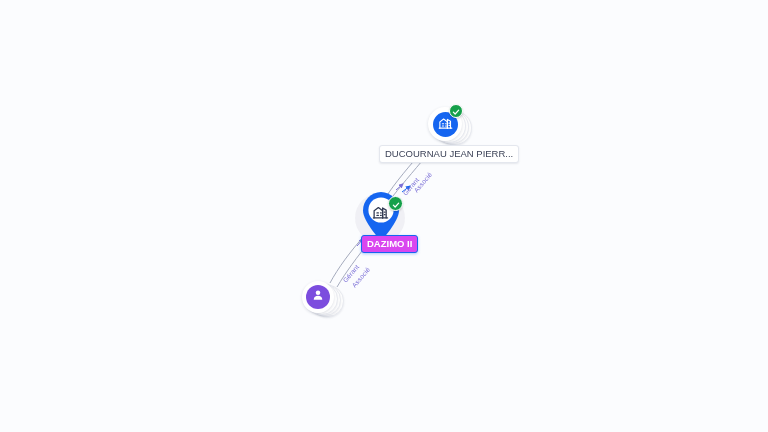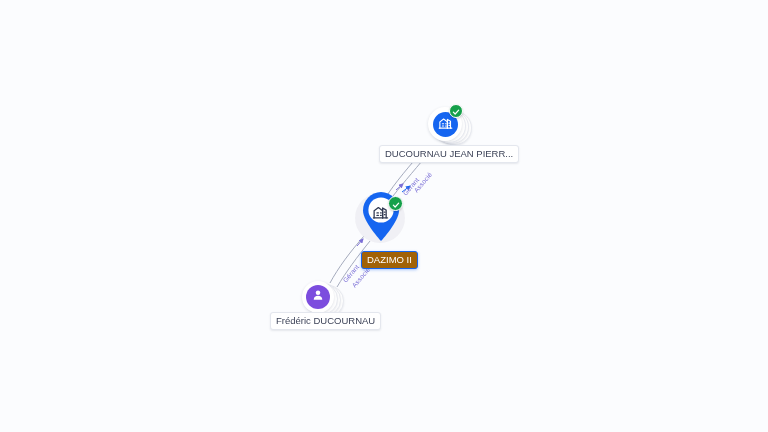--- a/index.html
+++ b/index.html
@@ -87,26 +87,25 @@
     border-radius: 3px;
     padding: 2px 5px 3px 5px;
     font-size: 9.5px;
     line-height: 11px;
     color: #3c4257;
     white-space: nowrap;
     box-shadow: 0 1px 2px rgba(40,50,80,0.10);
     pointer-events: auto;
   }
   .node-label.selected {
-    background: #a16207;
+    background: #d946ef;
     border-color: #1565f0;
     color: #ffffff;
-    font-weight: normal;
+    font-weight: bold;
     box-shadow: 0 1px 3px rgba(21,101,240,0.35);
-    margin-top: 16px;
   }
 
   
   .edge-label {
     position: absolute;
     font-size: 6.5px;
     line-height: 7px;
     color: #7b6fd6;
     white-space: nowrap;
     letter-spacing: 0.2px;
@@ -225,15 +224,14 @@
         <span>
           <svg width="14" height="14" viewBox="0 0 24 24" fill="#ffffff">
             <circle cx="12" cy="8" r="3.9"></circle>
             <path d="M12 13.4c-4.1 0-7.2 2.5-7.2 5.4v1.4h14.4v-1.4c0-2.9-3.1-5.4-7.2-5.4z"></path>
           </svg>
         </span>
       </div>
     </div>
   </div>
 
-  <div class="node-label" style="left:270px; top:312px;">Frédéric DUCOURNAU</div>
 
 </div>
 
 </body></html>

